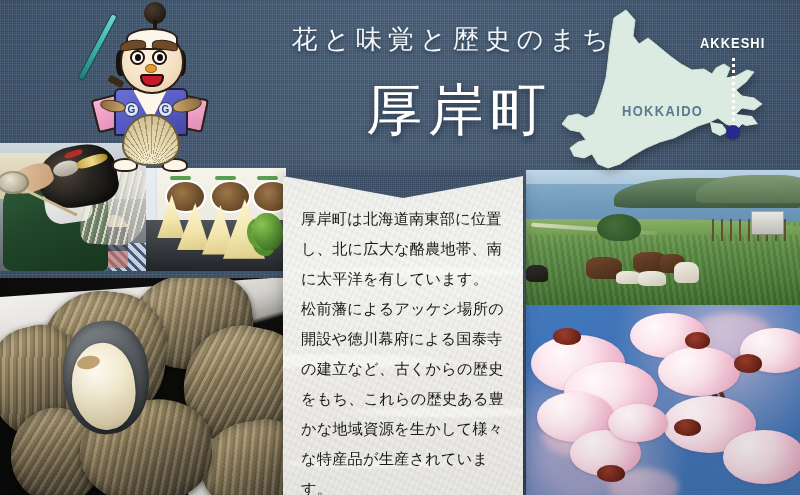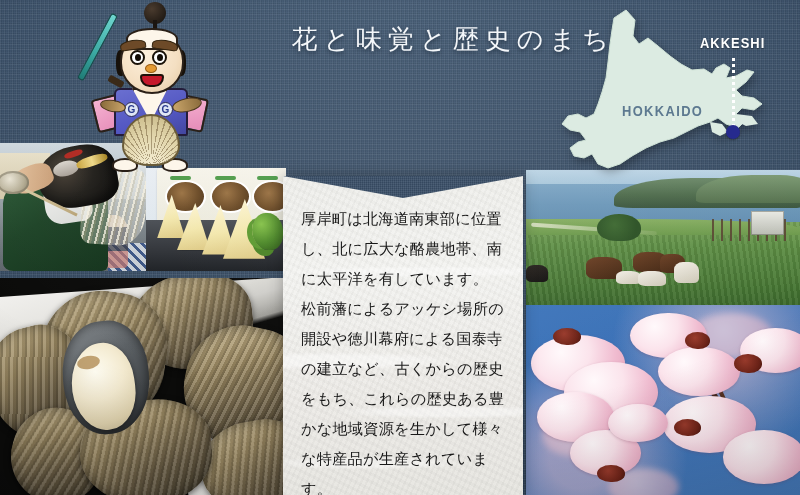--- a/index.html
+++ b/index.html
@@ -504,20 +504,21 @@
     <div class="m-pup l"></div>
     <div class="m-pup r"></div>
     <div class="m-nose"></div>
     <div class="m-mouth"></div>
     <div class="m-foot l"></div>
     <div class="m-foot r"></div>
     <div class="m-shell"></div>
   </div>
 
   <div class="tagline">花と味覚と歴史のまち</div>
+  <div class="townname">厚岸町</div>
 
   <div class="paper">
     <div class="paper-fibre"></div>
   </div>
   <div class="paper-notch"></div>
   <div class="body-text">厚岸町は北海道南東部に位置し、北に広大な酪農地帯、南に太平洋を有しています。
 松前藩によるアッケシ場所の開設や徳川幕府による国泰寺の建立など、古くからの歴史をもち、これらの歴史ある豊かな地域資源を生かして様々な特産品が生産されています。</div>
 
 </div>
 

